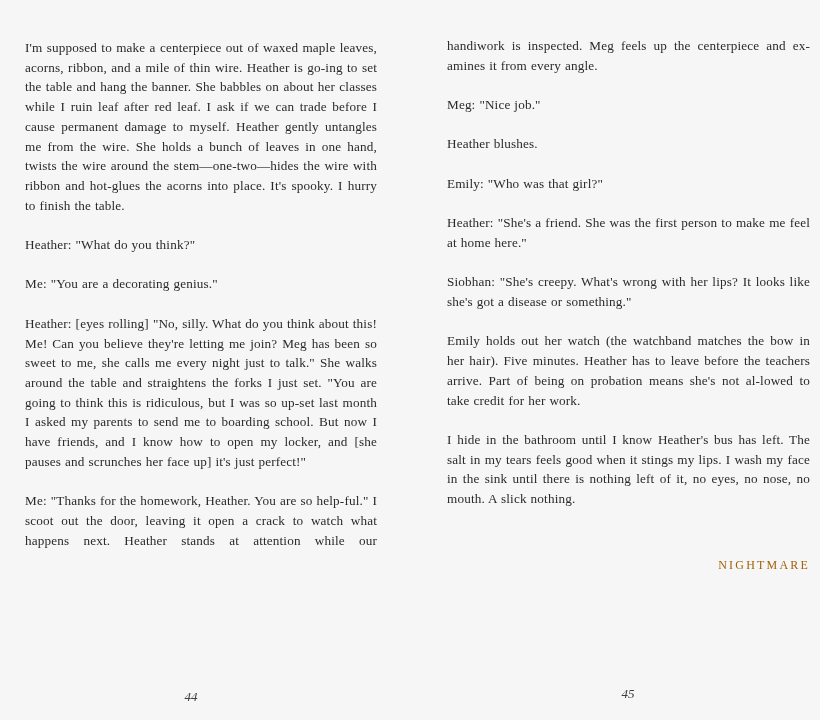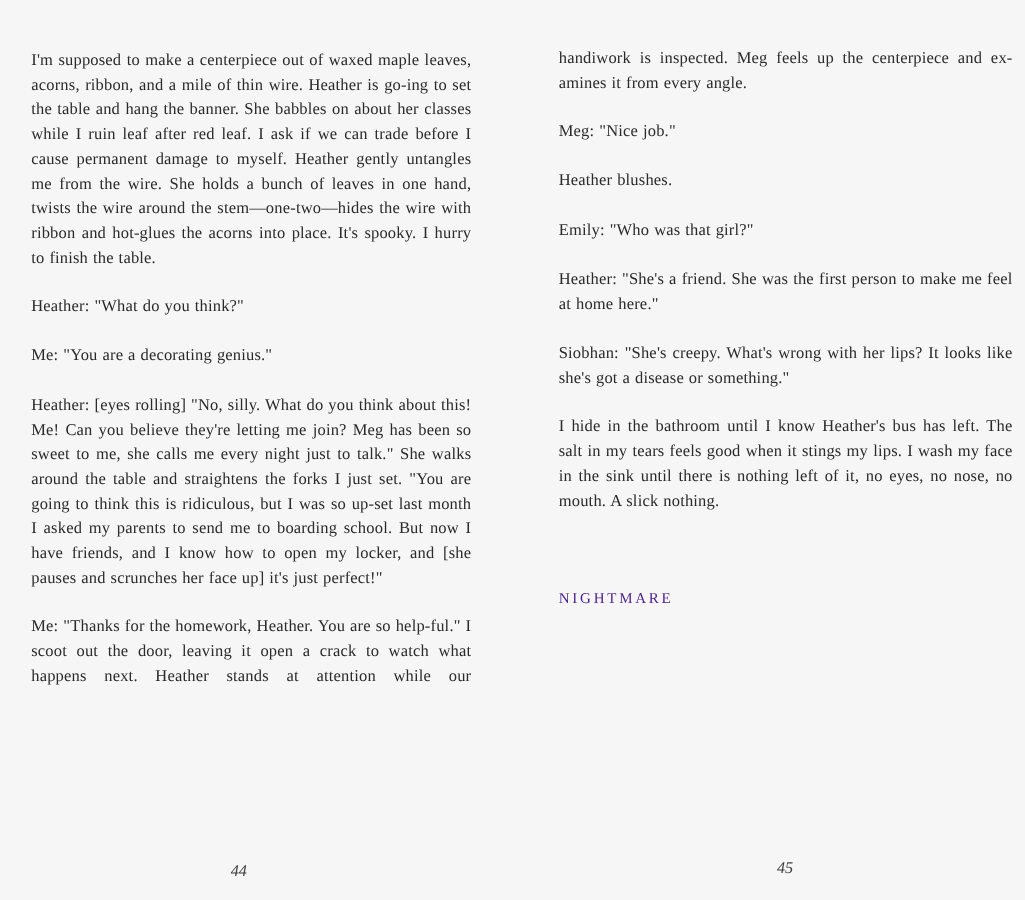--- a/index.html
+++ b/index.html
@@ -43,25 +43,25 @@
     .para {
       margin: 0 0 19.7px 0;
       text-align: justify;
       -webkit-hyphens: none;
       hyphens: none;
     }
     .para.last-line-justify {
       text-align-last: justify;
     }
     .heading {
-      text-align: left;
+      text-align: right;
       letter-spacing: 2.2px;
       font-size: 12px;
-      margin: 59px 0 23px 0;
-      color: #4c1d95;
+      margin: 47px 0 23px 0;
+      color: #a16207;
     }
     .page-number {
       position: absolute;
       font-style: italic;
       font-size: 13px;
       color: #404040;
       width: 40px;
       text-align: center;
     }
     .page-left .page-number { left: 158px; top: 689px; }
@@ -82,17 +82,18 @@
 </div>
 
 <div class="page page-right">
   <div class="text-block">
     <p class="para">handiwork is inspected. Meg feels up the centerpiece and ex-amines it from every angle.</p>
     <p class="para">Meg: "Nice job."</p>
     <p class="para">Heather blushes.</p>
     <p class="para">Emily: "Who was that girl?"</p>
     <p class="para">Heather: "She's a friend. She was the first person to make me feel at home here."</p>
     <p class="para">Siobhan: "She's creepy. What's wrong with her lips? It looks like she's got a disease or something."</p>
+    <p class="para">Emily holds out her watch (the watchband matches the bow in her hair). Five minutes. Heather has to leave before the teachers arrive. Part of being on probation means she's not al-lowed to take credit for her work.</p>
     <p class="para">I hide in the bathroom until I know Heather's bus has left. The salt in my tears feels good when it stings my lips. I wash my face in the sink until there is nothing left of it, no eyes, no nose, no mouth. A slick nothing.</p>
     <div class="heading">NIGHTMARE</div>
   </div>
   <div class="page-number">45</div>
 </div>
 
 </body></html>

